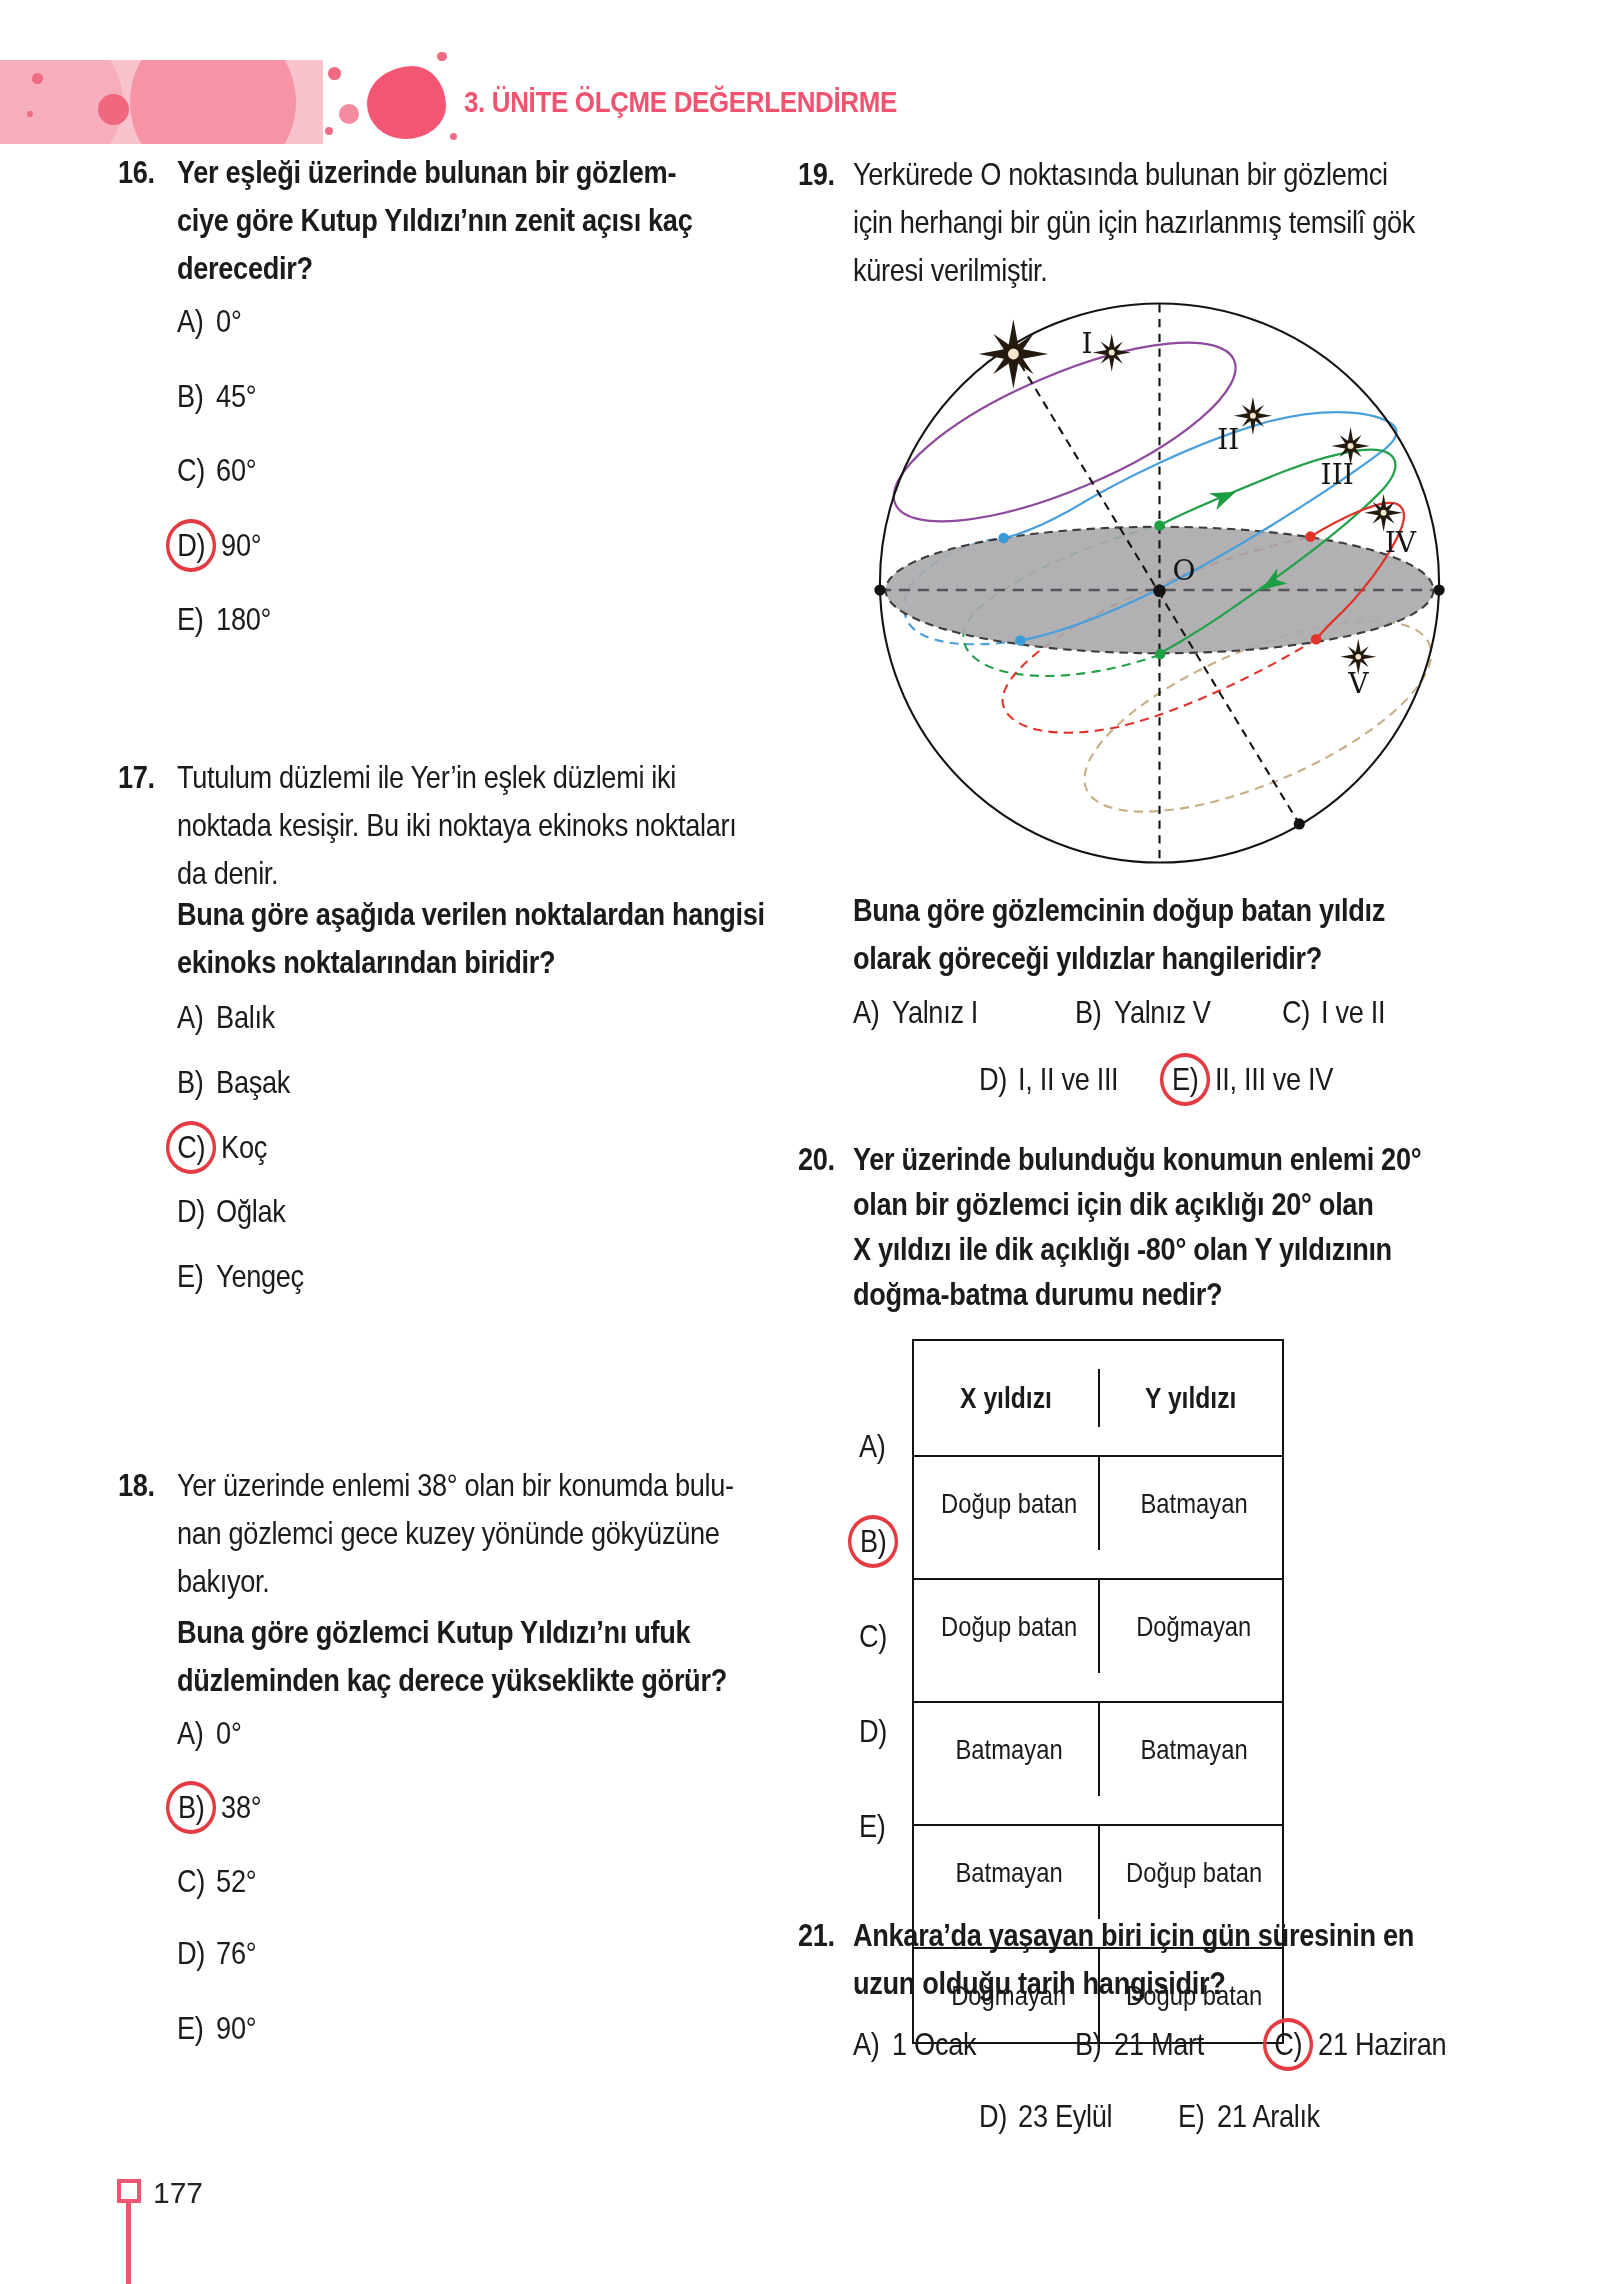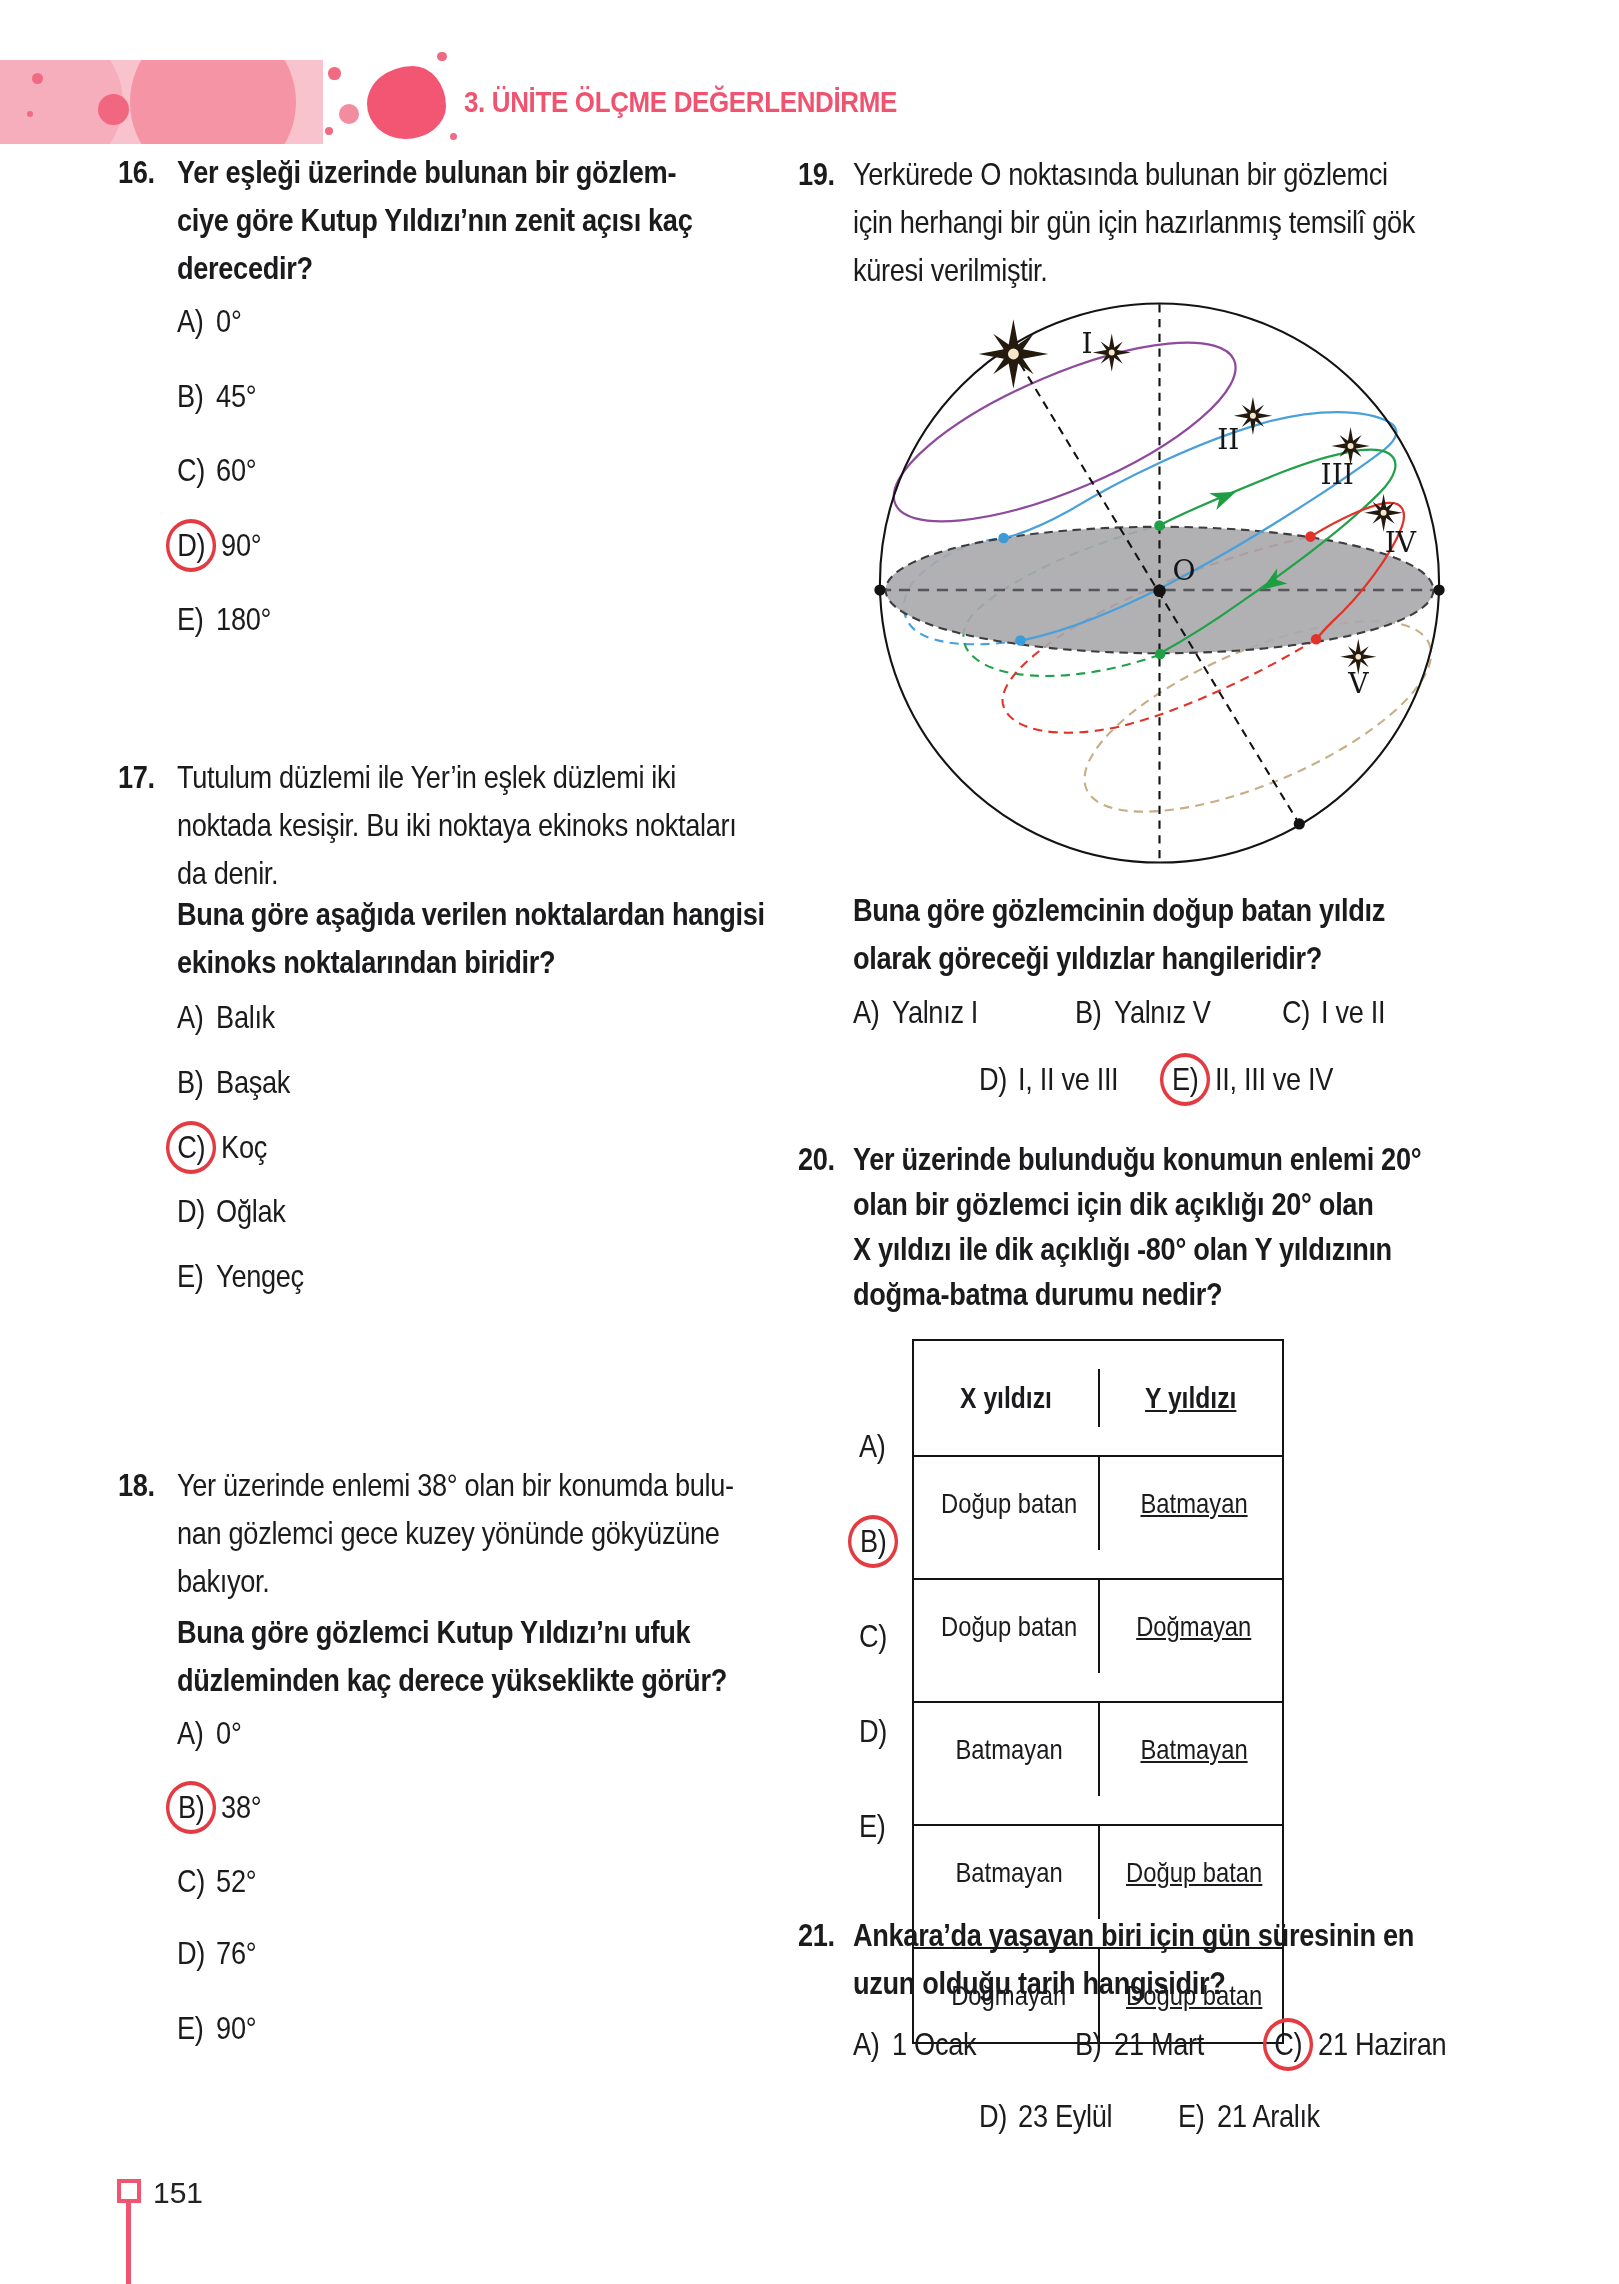--- a/index.html
+++ b/index.html
@@ -36,21 +36,21 @@
     position:absolute; left:464px; top:0; height:84px; line-height:84px;
     font-size:29.5px; font-weight:700; color:#f0536f; letter-spacing:-0.4px;
     white-space:pre; transform:scaleX(0.88); transform-origin:0 0;
   }
   
   .tbl { position:absolute; left:912px; top:1339px; display:grid;
          grid-template-columns:184px 184px; border:2.8px solid #131313; background:#fff; }
   .cell { display:flex; align-items:center; justify-content:center; font-size:28px;margin-top:28px; }
   .cell.hd { height:58px; font-weight:700; font-size:29px; }
   .cell.bd { height:95px; }
-  .cell.bl { border-left:2.1px solid #131313;text-decoration:underline; }
+  .cell.bl { border-left:2.1px solid #131313; }
   .cell.bt { border-top:2.1px solid #131313;padding-left:6px; }
   .cx { display:inline-block; transform:scaleX(0.85); transform-origin:center; white-space:pre; }
   .tletter { position:absolute; left:859px; height:48px; display:flex; align-items:center;
              font-size:32px; letter-spacing:-0.4px; transform:scaleX(0.85); transform-origin:0 0; }
   
   .diagram { position:absolute; left:868px; top:295px; width:583px; height:576px; }
   .dlabel { font-family:"DejaVu Serif", serif; font-size:40px; fill:#161616; text-anchor:middle; }
   
   .pgsq { position:absolute; left:117px; top:2179px; width:24px; height:24px; border:4.9px solid #ef5571; background:#fff; }
   .pgline { position:absolute; left:126px; top:2203px; width:4.9px; height:81px; background:#ef5571; }
@@ -243,14 +243,14 @@
 <div class="txt b" style="left:853px; top:1911px;">Ankara’da yaşayan biri için gün süresinin en
 uzun olduğu tarih hangisidir?</div>
 <div class="opt" style="left:853px; top:2020px;"><span class="L">A)</span><span>1 Ocak</span></div>
 <div class="opt" style="left:1075px; top:2020px;"><span class="L">B)</span><span>21 Mart</span></div>
 <div class="opt" style="left:1274px; top:2020px;"><span class="circ"><span class="L">C)</span></span><span>21 Haziran</span></div>
 <div class="opt" style="left:979px; top:2092px;"><span class="L">D)</span><span>23 Eylül</span></div>
 <div class="opt" style="left:1178px; top:2092px;"><span class="L">E)</span><span>21 Aralık</span></div>
 
 <div class="pgsq"></div>
 <div class="pgline"></div>
-<div class="pgnum">151</div>
+<div class="pgnum">177</div>
 
 
 </body></html>

